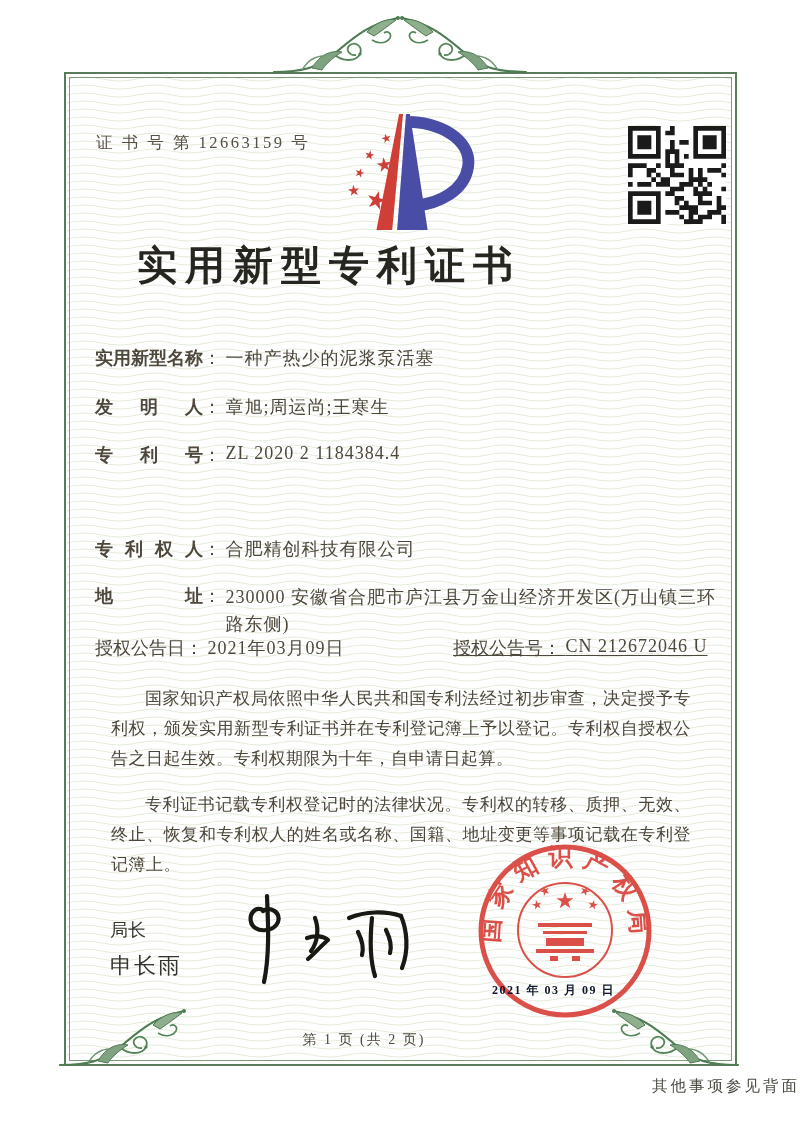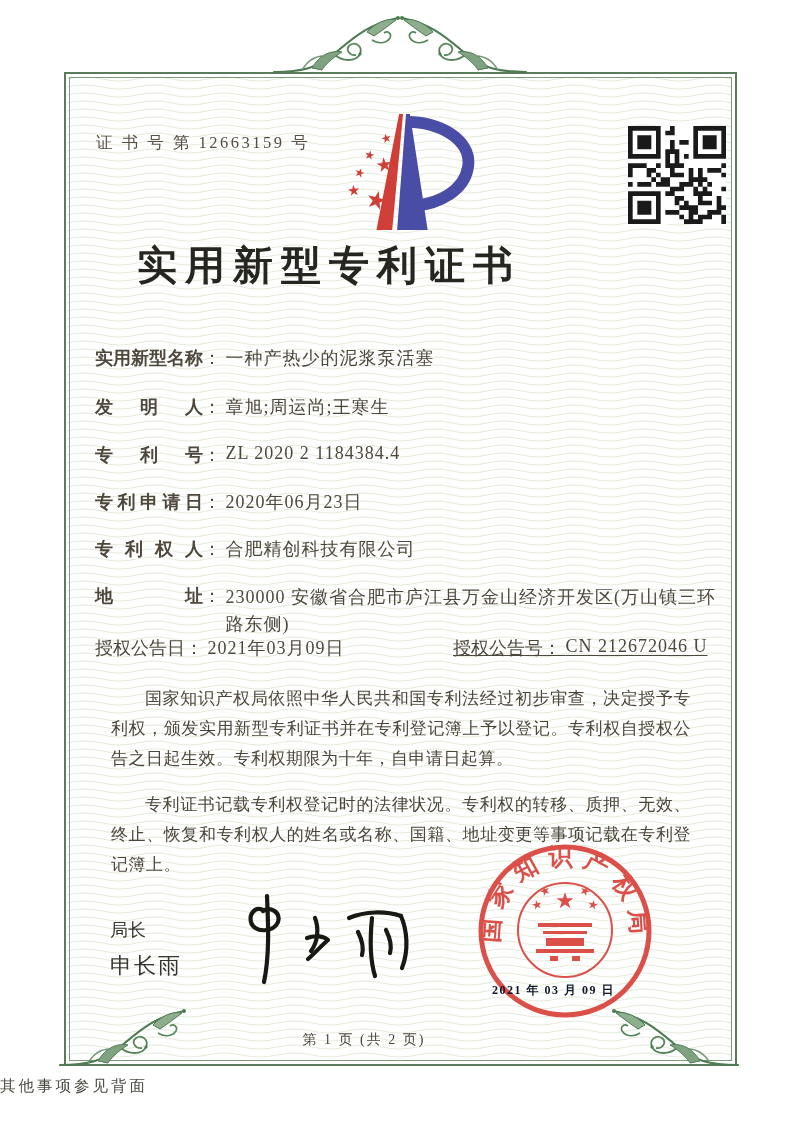--- a/index.html
+++ b/index.html
@@ -30,21 +30,21 @@
   .paras p{margin:16px;text-indent:2em;text-align:justify;line-height:30px;letter-spacing:0.5px;}
   
   .dir-title{position:absolute;left:110px;top:918px;font-size:18px;color:#35352f;}
   .dir-name{position:absolute;left:110px;top:951px;font-size:22px;letter-spacing:2px;color:#35352f;}
   .sig{position:absolute;left:218px;top:888px;width:220px;height:100px;}
   
   .seal{position:absolute;left:472px;top:838px;width:186px;height:186px;opacity:.92;}
   .seal-date{position:absolute;left:492px;top:982px;font-size:12px;font-weight:bold;color:#0f172a;letter-spacing:1.5px;z-index:3;}
   
   .pagenum{position:absolute;left:0;top:1031px;width:728px;text-align:center;font-size:14px;letter-spacing:2px;color:#4c463c;}
-  .backnote{position:absolute;left:0;top:1076px;width:800px;text-align:left;font-size:15.5px;letter-spacing:3px;color:#4b4b42;}
+  .backnote{position:absolute;left:0;top:1076px;width:800px;text-align:right;font-size:15.5px;letter-spacing:3px;color:#4b4b42;}
 </style>
 </head>
 <body>
 
 <div class="page">
 
   <svg class="wavebg" xmlns="http://www.w3.org/2000/svg">
     <defs>
       <pattern id="gw" width="70" height="8" patternUnits="userSpaceOnUse">
         <path d="M0 4 Q 17.5 0 35 4 T 70 4" fill="none" stroke="#e3ebda" stroke-width="1"></path>
@@ -110,24 +110,20 @@
       <span class="val">一种产热少的泥浆泵活塞</span>
     </div>
     <div class="row" style="top:395px">
       <span class="lbl">发明人</span><span class="colon">：</span>
       <span class="val">章旭;周运尚;王寒生</span>
     </div>
     <div class="row" style="top:443px">
       <span class="lbl">专利号</span><span class="colon">：</span>
       <span class="val">ZL 2020 2 1184384.4</span>
     </div>
-    <div class="row" style="top:490px">
-      <span class="lbl">专利申请日</span><span class="colon">：</span>
-      <span class="val">2020年06月23日</span>
-    </div>
     <div class="row" style="top:537px">
       <span class="lbl">专利权人</span><span class="colon">：</span>
       <span class="val">合肥精创科技有限公司</span>
     </div>
     <div class="row" style="top:584px">
       <span class="lbl">地址</span><span class="colon">：</span>
       <span class="val-wrap">230000 安徽省合肥市庐江县万金山经济开发区(万山镇三环路东侧)</span>
     </div>
     <div class="row" style="top:636px;width:612px">
       <span>授权公告日</span><span class="colon">：</span>

